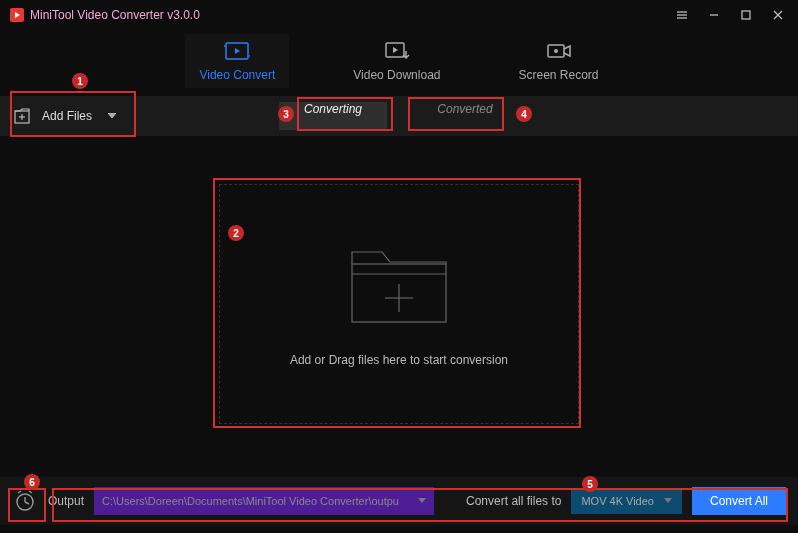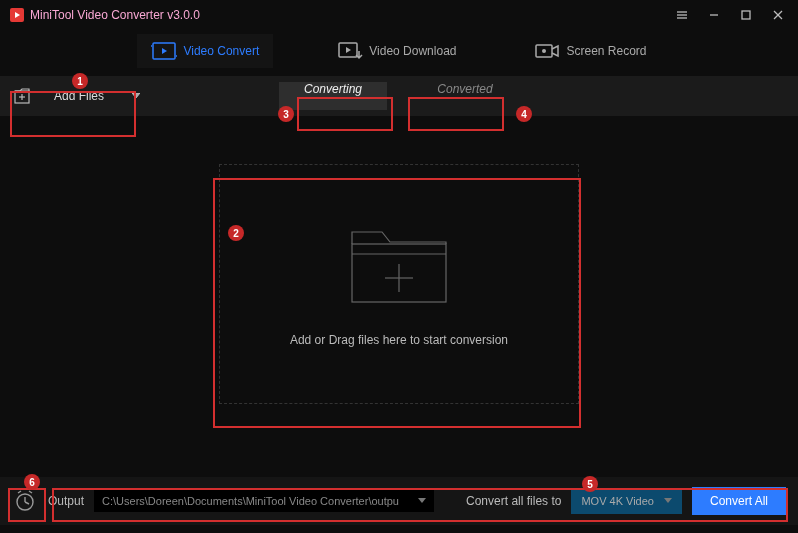--- a/index.html
+++ b/index.html
@@ -44,37 +44,37 @@
   
   .top-tabs {
     display: flex;
     justify-content: center;
     align-items: flex-end;
     gap: 50px;
     padding: 4px 0 8px 0;
     background: #0d0d0d;
   }
   .top-tab {
-    display: flex; flex-direction: row; align-items: center; gap: 6px;
+    display: flex; flex-direction: column; align-items: center; gap: 6px;
     color: #aaa; font-size: 12px; padding: 6px 14px 6px 14px; cursor: pointer;
   }
   .top-tab.active { color: #2d7cff; background: #141414; }
   .top-tab .tticon { width: 26px; height: 22px; display:flex; align-items:center; justify-content:center; }
   .top-tab .tticon svg { stroke: currentColor; }
 
   
   .toolbar {
     height: 40px;
     background: #1b1b1b;
     display: flex;
     align-items: center;
     position: relative;
   }
   .add-files {
-    display: flex; align-items: center; gap: 22px;
+    display: flex; align-items: center; gap: 10px;
     padding: 0 14px 0 14px; height: 100%;
     color: #ddd; cursor: pointer;
   }
   .add-files svg { stroke: #bbb; }
   .add-files .chev { margin-left: 6px; }
 
   .mid-tabs {
     position: absolute;
     left: 50%; transform: translateX(-50%);
     display: flex; gap: 24px;
@@ -111,21 +111,21 @@
     padding: 0 12px;
     gap: 10px;
   }
   .clock-icon {
     width: 26px; height: 26px;
     display:flex;align-items:center;justify-content:center;
   }
   .clock-icon svg { stroke:#999; }
   .out-label { color:#bbb; font-size:12px; }
   .out-path {
-    height: 22px; background:#000000; display:flex; align-items:center; padding:0 8px; gap:6px;
+    height: 28px; background:#4c1d95; display:flex; align-items:center; padding:0 8px; gap:6px;
     color:#888; font-size:11px; width: 340px;
   }
   .out-path .chev { margin-left:auto; }
   .spacer { flex:1; }
   .conv-label { color:#bbb; font-size:12px;margin-left:8px; }
   .fmt-select {
     height: 26px; background:#0c4a6e; display:flex; align-items:center; padding:0 10px;
     color:#aaa; font-size:11px; gap:10px; min-width:110px; cursor:pointer;
   }
   .convert-all {

